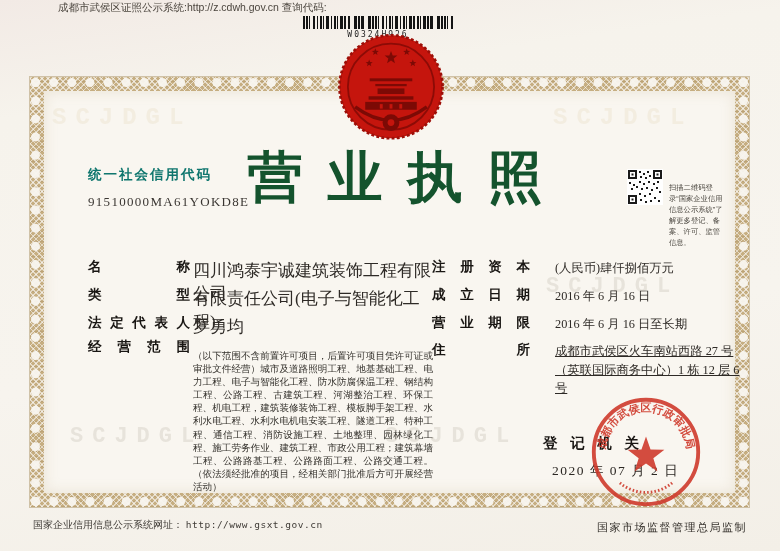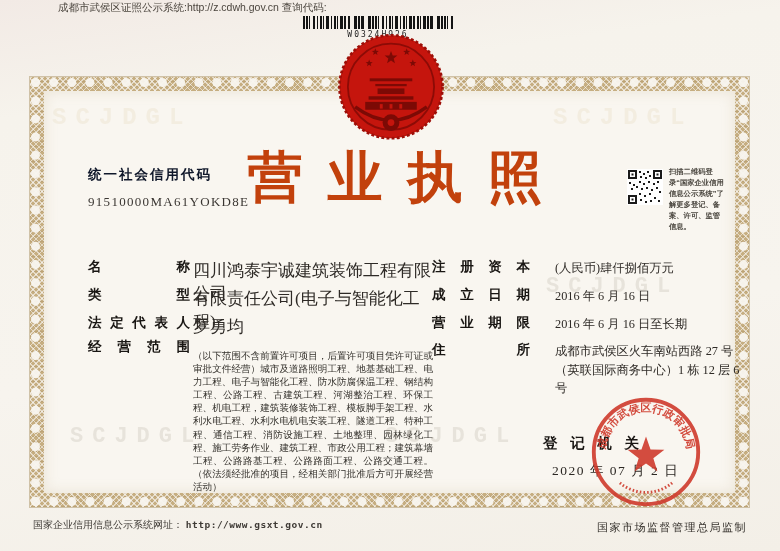--- a/index.html
+++ b/index.html
@@ -23,39 +23,39 @@
       repeating-linear-gradient(0deg,rgba(140,115,72,.18) 0 1px,transparent 1px 5px);
     box-shadow:0 0 0 1px rgba(170,145,100,.5);}
   .frame-inner{position:absolute;inset:14px;background:#f9f6f0;}
   .frame-inner::before{content:"";position:absolute;inset:-13px;border:9px dotted rgba(249,246,240,.95);pointer-events:none;}
   .frame-inner::after{content:"";position:absolute;inset:0;box-shadow:inset 0 0 14px rgba(190,170,130,.25);pointer-events:none;}
   
   .wm{font-family:Liberation Mono, monospace;font-weight:bold;letter-spacing:9px;pointer-events:none;}
   .wm-border{color:rgba(240,233,219,.75);font-size:24px;}
   .wm-paper{color:rgba(186,180,167,.28);font-size:22px;}
   
-  .credit-label{left:88px;top:166px;font-size:13.5px;font-weight:bold;letter-spacing:2px;color:#0f172a;font-family:"Liberation Sans",sans-serif;}
+  .credit-label{left:88px;top:166px;font-size:13.5px;font-weight:bold;letter-spacing:2px;color:#0f766e;font-family:"Liberation Sans",sans-serif;}
   .credit-code{left:88px;top:194px;font-size:13px;letter-spacing:1.3px;color:#3a3632;}
-  .license-title{left:208px;top:141px;width:374px;text-align:center;font-size:55px;font-weight:bold;letter-spacing:25px;padding-left:25px;box-sizing:border-box;color:#c2410c;font-family:"Liberation Serif",serif;}
-  .qr-caption{left:669px;top:167px;width:58px;font-size:7.3px;line-height:1.5;color:#4a463f;font-family:"Liberation Sans",sans-serif;font-weight:bold;}
+  .license-title{left:208px;top:141px;width:374px;text-align:center;font-size:55px;font-weight:bold;letter-spacing:25px;padding-left:25px;box-sizing:border-box;color:#14532d;font-family:"Liberation Serif",serif;}
+  .qr-caption{left:669px;top:183px;width:58px;font-size:7.3px;line-height:1.5;color:#4a463f;font-family:"Liberation Sans",sans-serif;}
   
   .flabel{font-family:"Liberation Sans",sans-serif;font-weight:bold;font-size:13.5px;color:#191613;}
   .spread{display:inline-flex;justify-content:space-between;}
   .lab-l{left:88px;width:102px;}
   .val-l{left:193px;width:240px;font-size:17px;}
   .lab-r{left:432px;width:98px;}
   .val-r{left:538px;width:198px;font-size:12.3px;line-height:18.5px;margin-left:17px;}
   .scope{font-size:9.6px;line-height:13.1px;text-align:justify;color:#33302b;}
   
   .reg-label{left:543px;top:434px;width:96px;font-size:14.5px;}
   .reg-date{left:552px;top:462px;font-size:13.5px;letter-spacing:1.5px;color:#2c2824;}
   .seal{left:588px;top:394px;width:116px;height:116px;opacity:.9;}
   
   .footer-left{left:33px;top:518px;font-size:10px;color:#3f3b36;font-family:"Liberation Sans",sans-serif;}
-  .footer-left .url{font-family:"DejaVu Sans Mono",monospace;font-size:9.5px;letter-spacing:.5px;font-weight:bold;}
+  .footer-left .url{font-family:"DejaVu Sans Mono",monospace;font-size:9.5px;letter-spacing:.5px;}
   .footer-right{left:597px;top:520px;font-size:11px;letter-spacing:1.5px;color:#332f2a;font-family:"Liberation Sans",sans-serif;}
 </style>
 </head>
 <body>
 
 <div class="abs sys-text">成都市武侯区证照公示系统:http://z.cdwh.gov.cn 查询代码:</div>
 <div class="abs barcode"></div>
 <div class="abs barcode-num">W0324H926</div>
 
 <div class="abs frame">
@@ -197,21 +197,21 @@
     <span>业</span>
     <span>期</span>
     <span>限</span>
   </div>
 <div class="abs val-r" style="top:315px;">2016 年 6 月 16 日至长期</div>
 
 <div class="abs flabel lab-r spread" style="top:341px;">
     <span>住</span>
     <span>所</span>
   </div>
-<div class="abs val-r" style="top:342px;">成都市武侯区火车南站西路 27 号（英联国际商务中心）1 栋 12 层 6 号</div>
+<div class="abs val-r" style="top:342px;text-decoration:underline;">成都市武侯区火车南站西路 27 号（英联国际商务中心）1 栋 12 层 6 号</div>
 
 <div class="abs flabel reg-label spread">
     <span>登</span>
     <span>记</span>
     <span>机</span>
     <span>关</span>
   </div>
 <div class="abs reg-date">2020 年 07 月 2 日</div>
 
 <svg class="abs seal" viewBox="0 0 120 120">

